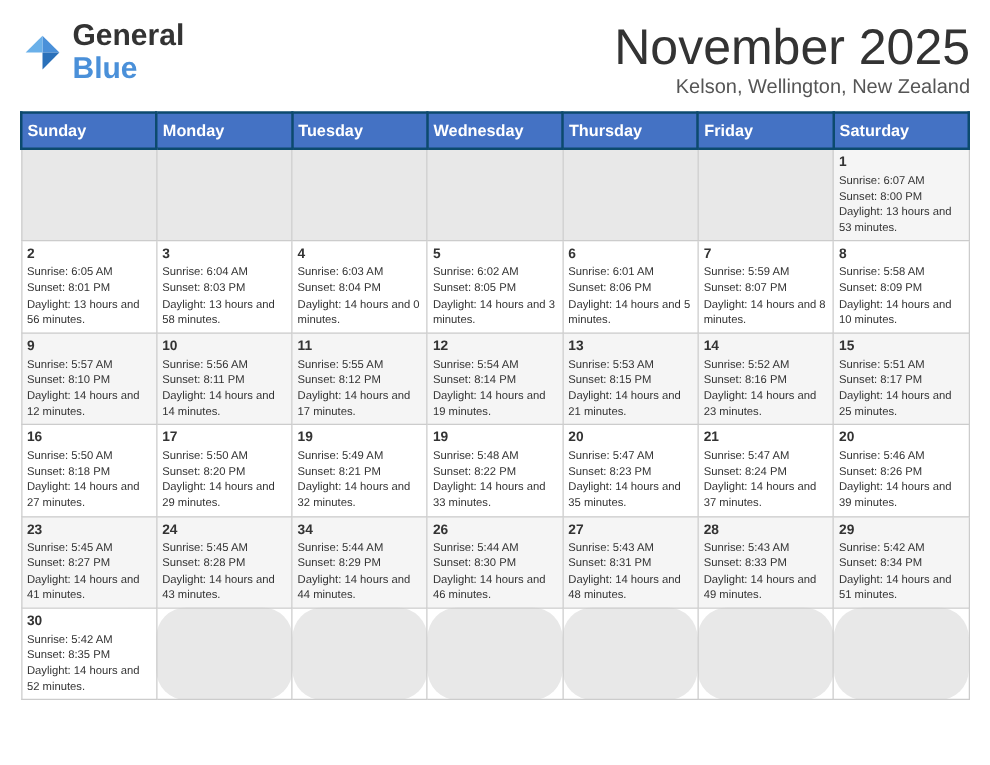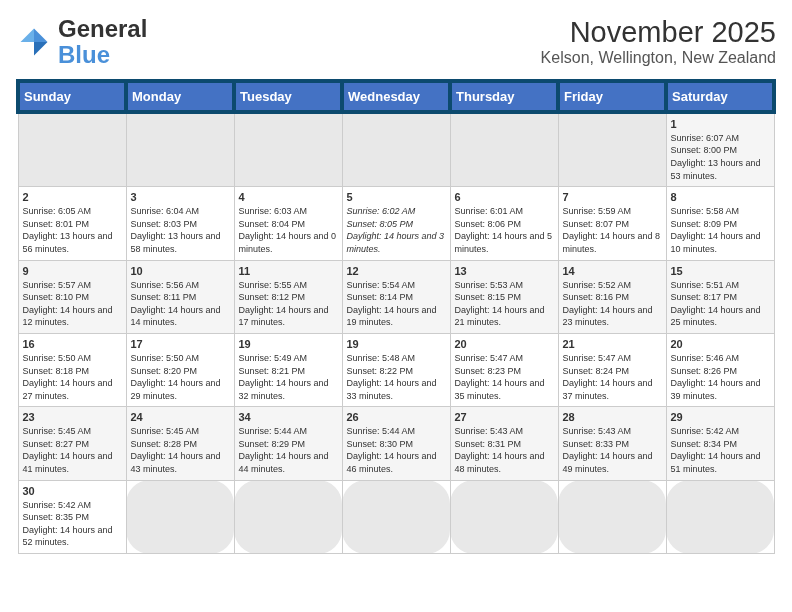--- a/index.html
+++ b/index.html
@@ -31,41 +31,41 @@
       color: #4a90d9;
     }
     .logo-icon {
       width: 36px;
       height: 36px;
     }
     .title-section {
       text-align: right;
     }
     .calendar-title {
-      font-size: 29px;
+      font-size: 40px;
       font-weight: normal;
       color: #333;
     }
     .calendar-subtitle {
       font-size: 16px;
       color: #555;
     }
     table {
       width: 100%;
       border-collapse: collapse;
       table-layout: fixed;
     }
     thead tr th {
       background-color: #4472c4;
       color: #fff;
       font-size: 13px;
       font-weight: bold;
       padding: 6px 4px;
       text-align: left;
-      border: 4px solid #0c4a6e;
+      border: 2px solid #0c4a6e;
     }
     tbody tr td {
       border: 1px solid #ccc;
       vertical-align: top;
       padding: 4px 4px;
       font-size: 9.5px;
       color: #333;
       background: #fff;
       height: 72px;
     }
@@ -155,21 +155,21 @@
 Daylight: 13 hours and 58 minutes.</div>
         </td>
         <td>
           <span class="day-number">4</span>
           <div class="day-info" style="white-space: pre-line;">Sunrise: 6:03 AM
 Sunset: 8:04 PM
 Daylight: 14 hours and 0 minutes.</div>
         </td>
         <td>
           <span class="day-number">5</span>
-          <div class="day-info" style="white-space: pre-line; font-style: italic;">Sunrise: 6:02 AM
+          <div class="day-info" style="white-space: pre-line;">Sunrise: 6:02 AM
 Sunset: 8:05 PM
 Daylight: 14 hours and 3 minutes.</div>
         </td>
         <td>
           <span class="day-number">6</span>
           <div class="day-info" style="white-space: pre-line;">Sunrise: 6:01 AM
 Sunset: 8:06 PM
 Daylight: 14 hours and 5 minutes.</div>
         </td>
         <td>

